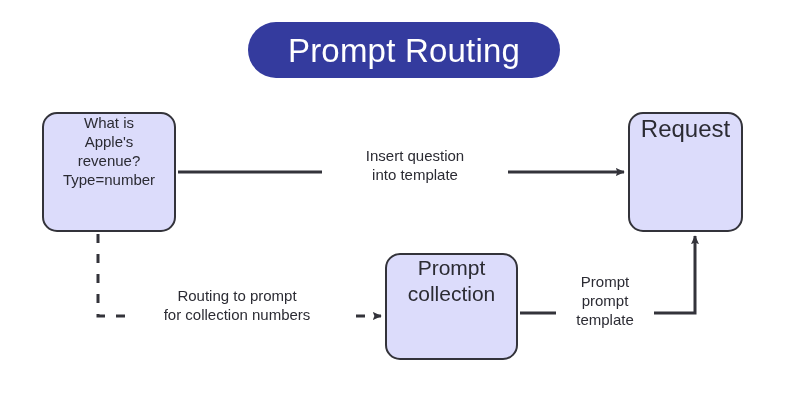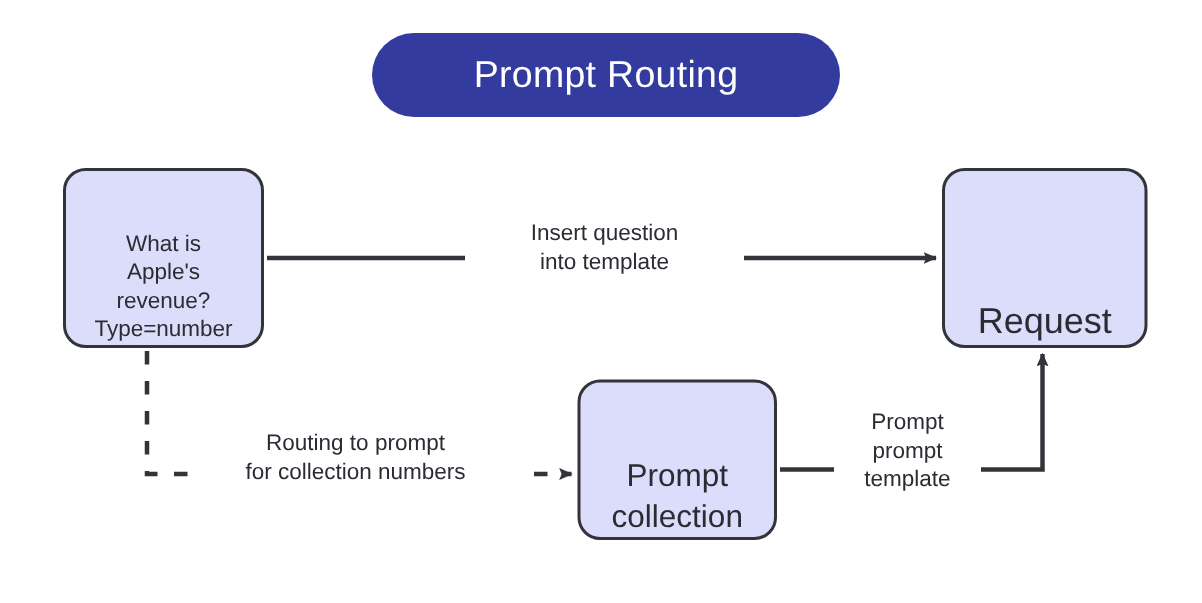--- a/index.html
+++ b/index.html
@@ -31,55 +31,55 @@
     width: 312px;
     height: 56px;
     background: #343B9E;
     border-radius: 28px;
     display: flex;
     align-items: center;
     justify-content: center;
   }
   .title-pill-text {
     color: #ffffff;
-    font-size: 25px;
+    font-size: 33px;
     font-family: "Liberation Sans", sans-serif;
     letter-spacing: 0.2px;
     line-height: 1;
     white-space: nowrap;
   }
   .node-box {
     position: absolute;
     background: #DCDCFB;
     border: 2px solid #33333a;
     border-radius: 15px;
     box-sizing: border-box;
     display: flex;
-    align-items: flex-end;
+    align-items: flex-start;
     justify-content: center;
     text-align: center;
   }
   .node-text {
     color: #2b2b33;
     font-family: "Liberation Sans", sans-serif;
     line-height: 1.26;
     padding: 0 4px;
     white-space: pre-line;
   }
   #node-question {
     left: 42px;
     top: 112px;
     width: 134px;
     height: 120px;
   }
   #node-question .node-text { font-size: 15px; }
   #node-request {
     left: 628px;
     top: 112px;
-    width: 137px;
+    width: 115px;
     height: 120px;
   }
   #node-request .node-text { font-size: 24px; }
   #node-collection {
     left: 385px;
     top: 253px;
     width: 133px;
     height: 107px;
   }
   #node-collection .node-text { font-size: 21px; }
@@ -89,21 +89,21 @@
     color: #2b2b33;
     font-family: "Liberation Sans", sans-serif;
     font-size: 15px;
     line-height: 1.28;
     text-align: center;
     white-space: pre-line;
     background: #ffffff;
     padding: 0 3px;
   }
   #label-insert {
-    left: 310px;
+    left: 322px;
     top: 146px;
     width: 180px;
   }
   #label-routing {
     left: 128px;
     top: 286px;
     width: 212px;
   }
   #label-number {
     left: 556px;

